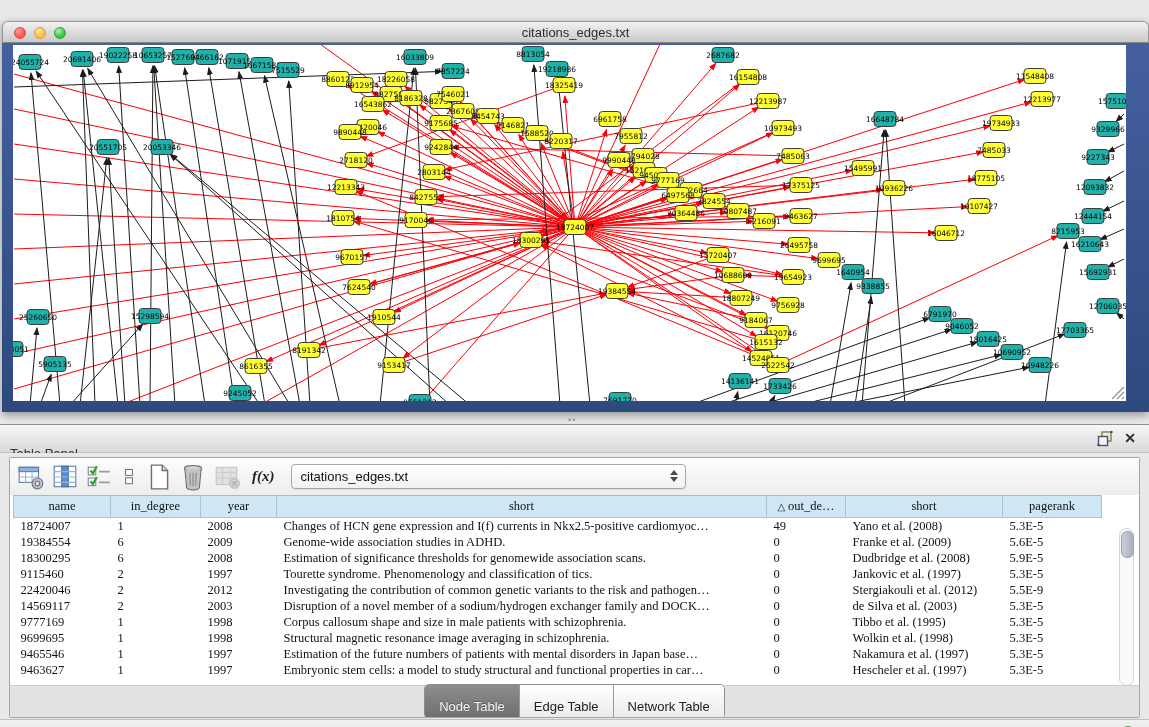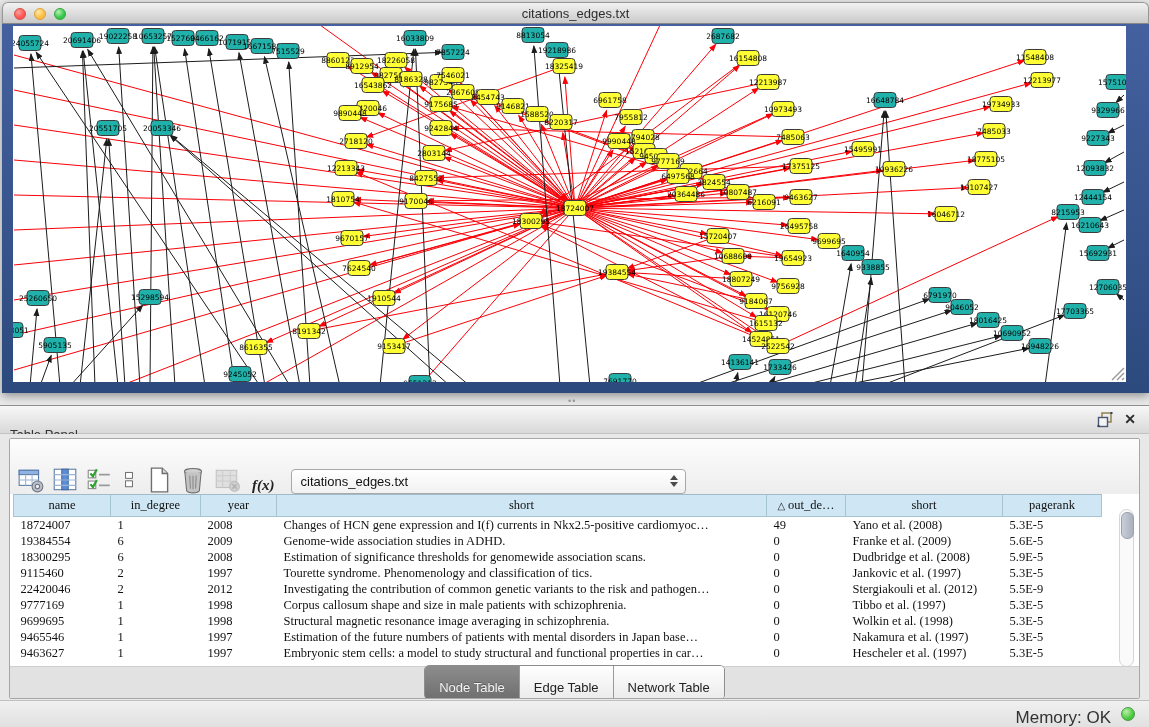--- a/index.html
+++ b/index.html
@@ -1,17 +1,17 @@
 <!DOCTYPE html>
 <html><head>
 <meta charset="utf-8">
 <style>
   html,body{margin:0;padding:0;}
   body{width:1149px;height:727px;background:#e9e9e9;font-family:"Liberation Sans",sans-serif;position:relative;overflow:hidden;-webkit-font-smoothing:antialiased;}
-  #screen{position:absolute;inset:0;}
+  #screen{position:absolute;inset:0;margin-top:19px;}
 
   
   #net-window{position:absolute;left:2px;top:2px;width:1147px;height:391px;border-radius:6px 6px 0 0;box-shadow:0 3px 10px rgba(0,0,0,.38);}
   #net-titlebar{height:22px;background:linear-gradient(#f2f2f2,#c9c9c9);border:1px solid #979797;border-bottom:1px solid #878787;border-radius:6px 6px 0 0;position:relative;box-sizing:border-box;}
   #net-title{position:absolute;left:0;right:0;top:3px;text-align:center;font-size:13px;color:#2d2d2d;}
   .traffic{position:absolute;left:11px;top:5px;display:flex;gap:8px;}
   .tl{width:12px;height:12px;border-radius:50%;box-sizing:border-box;}
   .tl.red{background:radial-gradient(circle at 35% 30%,#ff9d99,#fc5753 60%);border:1px solid #d94c43;}
   .tl.yel{background:radial-gradient(circle at 35% 30%,#ffe9a8,#fdbc40 60%);border:1px solid #d9a236;}
   .tl.grn{background:radial-gradient(circle at 35% 30%,#b8f0b2,#34c748 60%);border:1px solid #2fa83d;}
@@ -22,21 +22,21 @@
   
   #tp-header{position:absolute;top:405px;left:0;width:1149px;height:29px;background:linear-gradient(#f7f7f7,#d9d9d9);border-top:1px solid #8f8f8f;border-bottom:1px solid #c2c2c2;box-sizing:border-box;}
   #tp-title{position:absolute;left:10px;top:21px;font-size:13px;color:#333;}
   #tp-float{position:absolute;right:36px;top:6px;width:16px;height:16px;cursor:pointer;}
   #tp-close{position:absolute;right:13px;top:5px;font-size:14px;font-weight:bold;color:#2b2b2b;cursor:pointer;}
   #tp-grip{position:absolute;left:568px;top:-7px;width:14px;height:5px;color:#9a9a9a;font-size:9px;line-height:4px;letter-spacing:1px;}
 
   
   #panel-body{position:absolute;top:434px;left:0;width:1149px;height:266px;background:#e8e8e8;}
   #inset{position:absolute;left:9px;right:9px;top:4px;bottom:1px;background:#fff;border:1px solid #a6a6a6;border-radius:2px;overflow:hidden;}
-  #tp-toolbar{height:55px;background:linear-gradient(#fdfdfd,#ededed);display:flex;align-items:flex-end;padding-left:6px;box-sizing:border-box;}
+  #tp-toolbar{height:37px;background:linear-gradient(#fdfdfd,#ededed);display:flex;align-items:center;padding-left:6px;box-sizing:border-box;}
   .tb-icon{width:30px;height:28px;margin-right:4px;display:flex;align-items:center;justify-content:center;cursor:pointer;}
   .tb-icon.narrow{width:22px;}
   #fx-icon{font-family:"Liberation Serif",serif;font-style:italic;font-weight:bold;font-size:15px;color:#222;margin:0 8px 0 6px;cursor:pointer;}
   #table-combo{width:393px;height:23px;border:1px solid #a9a9a9;border-radius:4px;background:linear-gradient(#ffffff,#f1f1f1);display:flex;align-items:center;position:relative;margin-left:8px;cursor:pointer;box-shadow:0 1px 1px rgba(0,0,0,.08);}
   #combo-value{font-size:13px;color:#111;padding-left:9px;}
   #combo-stepper{position:absolute;right:5px;top:3px;width:11px;height:16px;display:flex;flex-direction:column;align-items:center;justify-content:center;gap:2px;}
   .arr-up{width:0;height:0;border-left:4px solid transparent;border-right:4px solid transparent;border-bottom:5px solid #4a4a4a;}
   .arr-dn{width:0;height:0;border-left:4px solid transparent;border-right:4px solid transparent;border-top:5px solid #4a4a4a;}
 
   
@@ -858,26 +858,35 @@
               <tr>
                 <td>22420046</td>
                 <td>2</td>
                 <td>2012</td>
                 <td>Investigating the contribution of common genetic variants to the risk and pathogen…</td>
                 <td>0</td>
                 <td>Stergiakouli et al. (2012)</td>
                 <td>5.5E-9</td>
               </tr>
               <tr>
+                <td>14569117</td>
+                <td>2</td>
+                <td>2003</td>
+                <td>Disruption of a novel member of a sodium/hydrogen exchanger family and DOCK…</td>
+                <td>0</td>
+                <td>de Silva et al. (2003)</td>
+                <td>5.3E-5</td>
+              </tr>
+              <tr>
                 <td>9777169</td>
                 <td>1</td>
                 <td>1998</td>
                 <td>Corpus callosum shape and size in male patients with schizophrenia.</td>
                 <td>0</td>
-                <td>Tibbo et al. (1997)</td>
+                <td>Tibbo et al. (1995)</td>
                 <td>5.3E-5</td>
               </tr>
               <tr>
                 <td>9699695</td>
                 <td>1</td>
                 <td>1998</td>
                 <td>Structural magnetic resonance image averaging in schizophrenia.</td>
                 <td>0</td>
                 <td>Wolkin et al. (1998)</td>
                 <td>5.3E-5</td>

